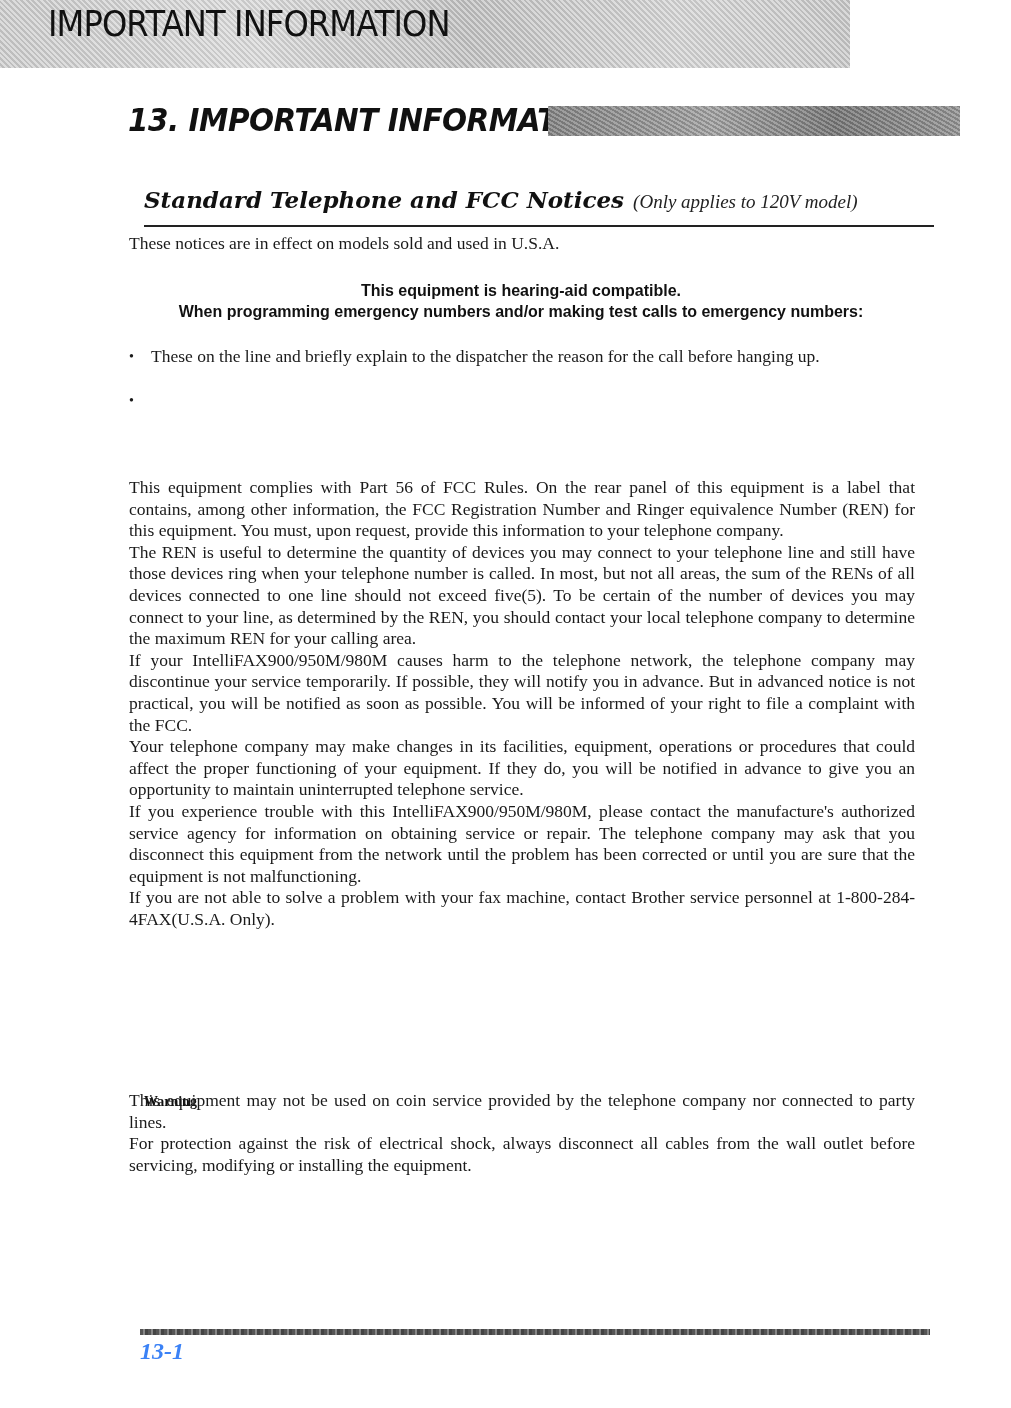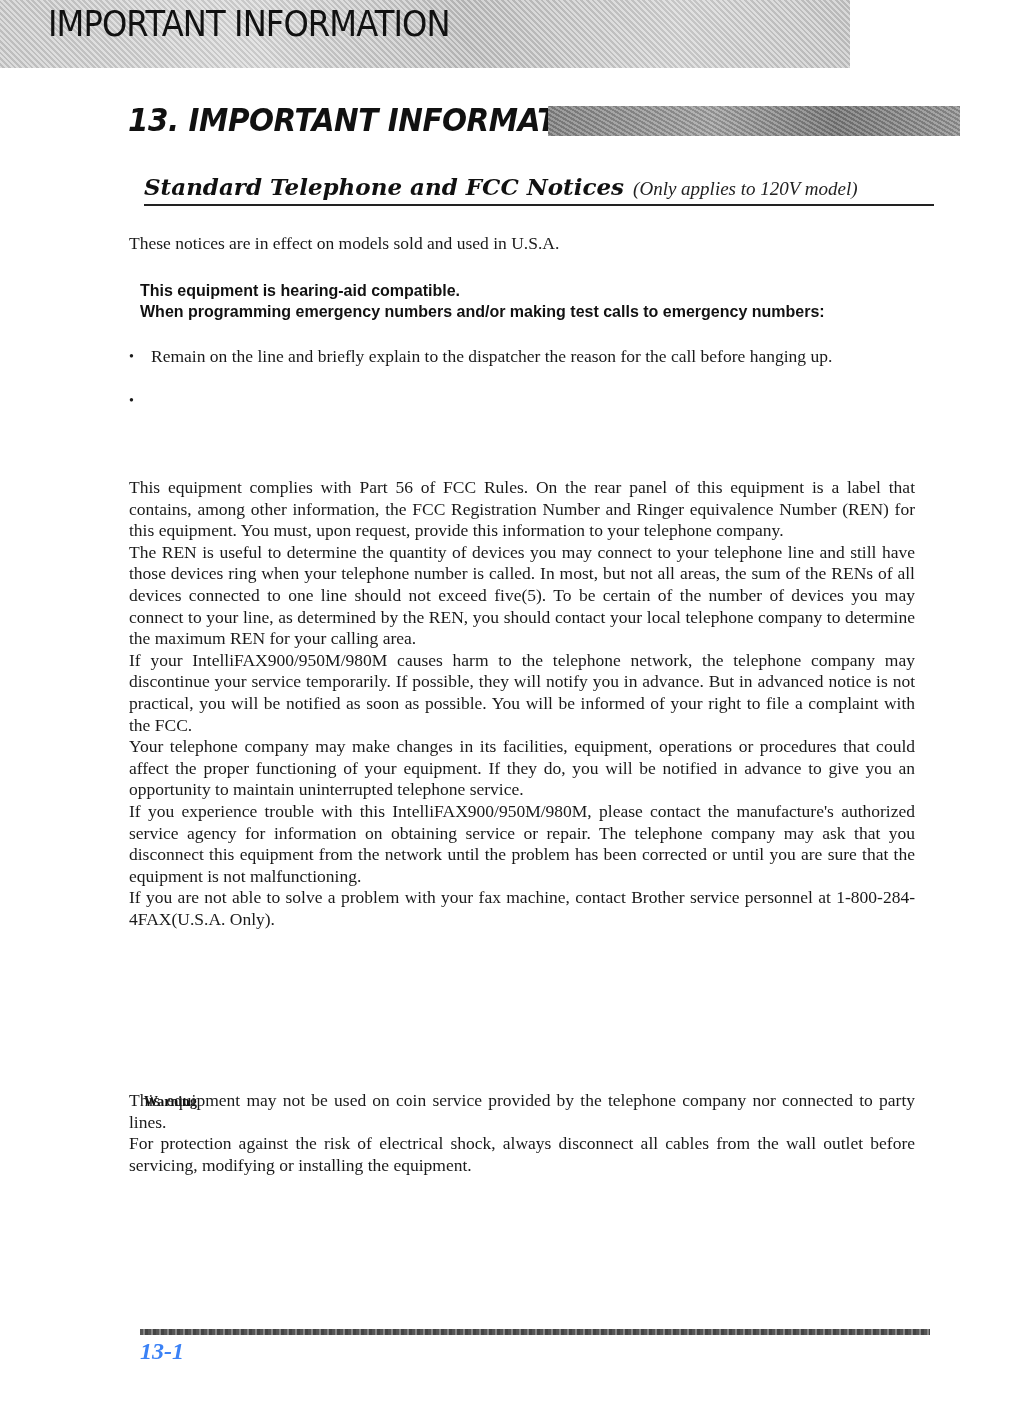--- a/index.html
+++ b/index.html
@@ -29,40 +29,40 @@
       letter-spacing: -0.5px; white-space: nowrap;
       transform: scaleX(0.92); transform-origin: left;
     }
     .chapter-bar {
       position: absolute; left: 420px; top: 6px; right: 0; height: 30px;
       background:
         repeating-linear-gradient(30deg, rgba(255,255,255,0.15) 0 2px, rgba(0,0,0,0.15) 2px 4px),
         linear-gradient(90deg, #8a8a8a, #a8a8a8 40%, #7d7d7d 70%, #9a9a9a);
     }
     .section-heading {
-      position: absolute; left: 144px; top: 173px; width: 790px;
-      border-bottom: 2px solid #222; padding-bottom: 4px;
+      position: absolute; left: 144px; top: 186px; width: 790px;
+      border-bottom: 2px solid #222; padding-bottom: 12px;
       white-space: nowrap;
     }
     .section-title {
       font-family: "DejaVu Serif", "Liberation Serif", serif;
       font-style: italic; font-weight: bold; font-size: 23px; color: #111;
     }
     .section-subtitle {
       font-family: "Liberation Serif", "DejaVu Serif", serif;
       font-style: italic; font-size: 19px; color: #222; margin-left: 4px;
     }
     .content {
       position: absolute; left: 129px; width: 786px;
       font-family: "Liberation Serif", "DejaVu Serif", serif;
       font-size: 17.5px; line-height: 21.6px; color: #1a1a1a;
     }
     .intro { top: 233px; }
     .notice {
-      position: absolute; left: 140px; width: 786px; text-align: left;
+      position: absolute; left: 128px; width: 786px; text-align: center;
       font-family: "Liberation Sans", "DejaVu Sans", sans-serif;
       font-weight: bold; font-size: 16px; color: #111;
     }
     .notice-1 { top: 282px; }
     .notice-2 { top: 303px; }
     .bullets { top: 346px; }
     .bullet {
       display: flex; margin-bottom: 22px;
     }
     .bullet-dot {
@@ -106,21 +106,21 @@
 </div>
 
 <div class="content intro">These notices are in effect on models sold and used in U.S.A.</div>
 
 <div class="notice notice-1">This equipment is hearing-aid compatible.</div>
 <div class="notice notice-2">When programming emergency numbers and/or making test calls to emergency numbers:</div>
 
 <div class="content bullets">
   <div class="bullet">
     <span class="bullet-dot">•</span>
-    <span>Remain on the line and briefly explain to the dispatcher the reason for the call before hanging up.</span>
+    <span>These on the line and briefly explain to the dispatcher the reason for the call before hanging up.</span>
   </div>
   <div class="bullet">
     <span class="bullet-dot">•</span>
   </div>
 </div>
 
 <div class="content fcc-body">
   <p>This equipment complies with Part 56 of FCC Rules. On the rear panel of this equipment is a label that contains, among other information, the FCC Registration Number and Ringer equivalence Number (REN) for this equipment. You must, upon request, provide this information to your telephone company.</p>
   <p>The REN is useful to determine the quantity of devices you may connect to your telephone line and still have those devices ring when your telephone number is called. In most, but not all areas, the sum of the RENs of all devices connected to one line should not exceed five(5). To be certain of the number of devices you may connect to your line, as determined by the REN, you should contact your local telephone company to determine the maximum REN for your calling area.</p>
   <p>If your IntelliFAX900/950M/980M causes harm to the telephone network, the telephone company may discontinue your service temporarily. If possible, they will notify you in advance. But in advanced notice is not practical, you will be notified as soon as possible. You will be informed of your right to file a complaint with the FCC.</p>

